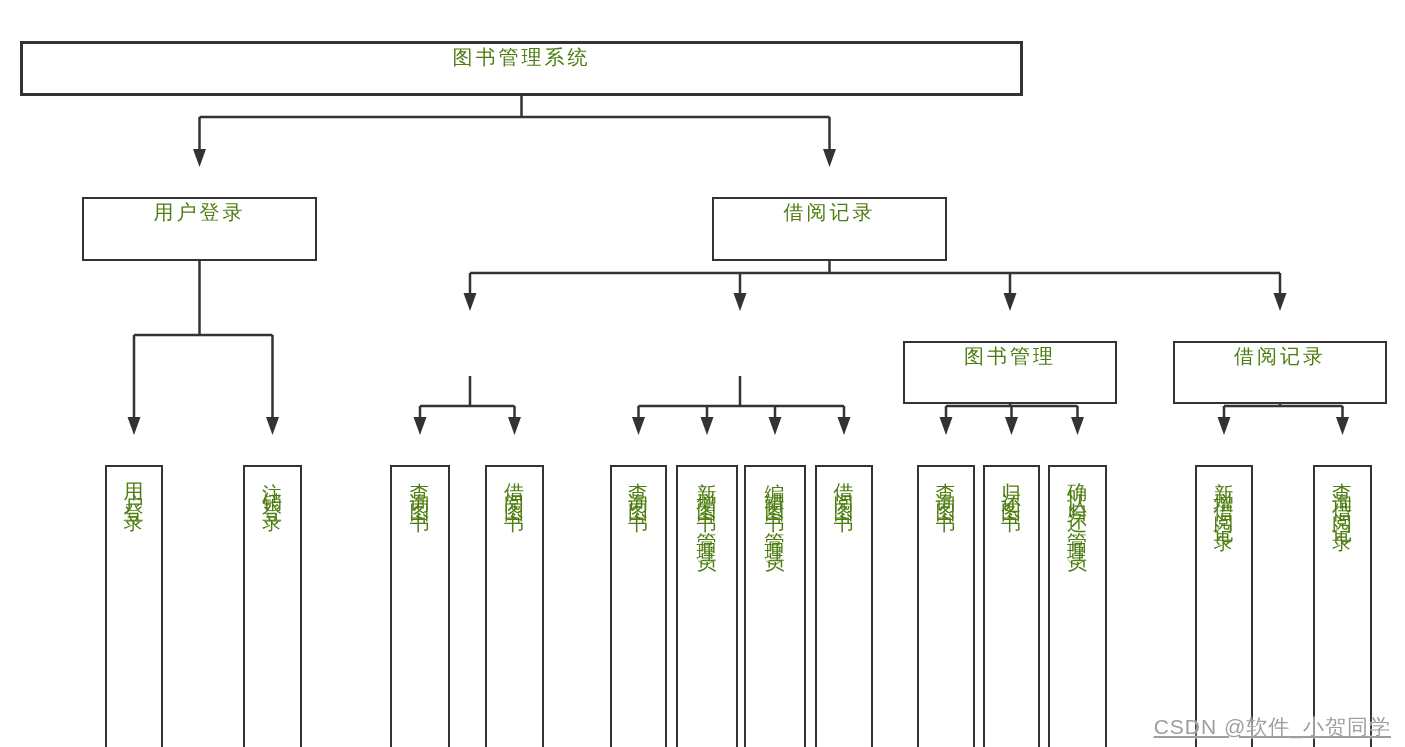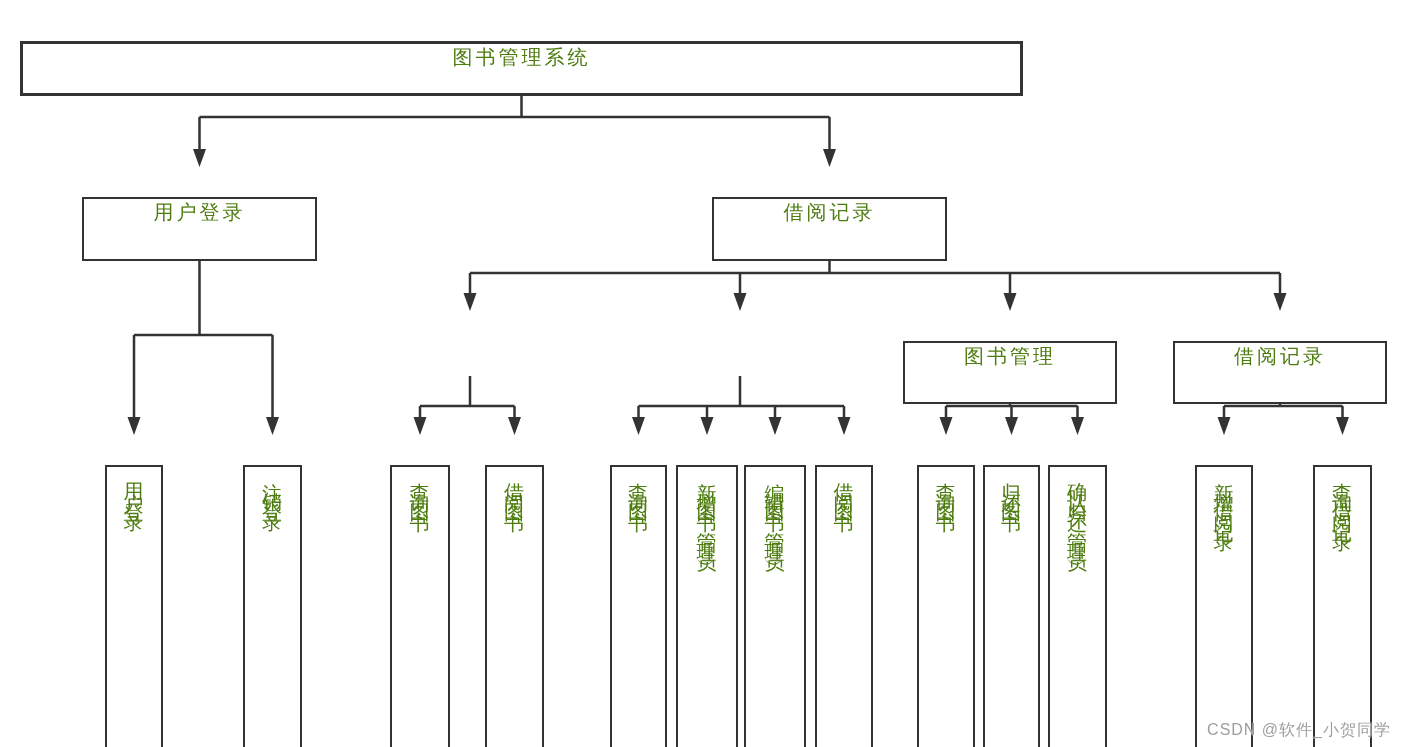--- a/index.html
+++ b/index.html
@@ -29,24 +29,25 @@
     text-orientation:mixed;
     letter-spacing:10px;
     line-height:1.1;
     white-space:nowrap;
   }
   .watermark{
     position:absolute;
     right:14px;bottom:6px;
     z-index:2;
     color:#9e9e9e;
-    font-size:16px;
+    font-size:21px;
     letter-spacing:1px;
     text-shadow:0 0 2px #ffffff;
     white-space:nowrap;
+    text-decoration:underline;
   }
 </style>
 </head>
 <body>
 
 <div class="canvas">
 
   <svg class="wires" width="1405" height="747" viewBox="0 0 1405 747">
     <g stroke="#333333" stroke-width="2.5" fill="none">
 

